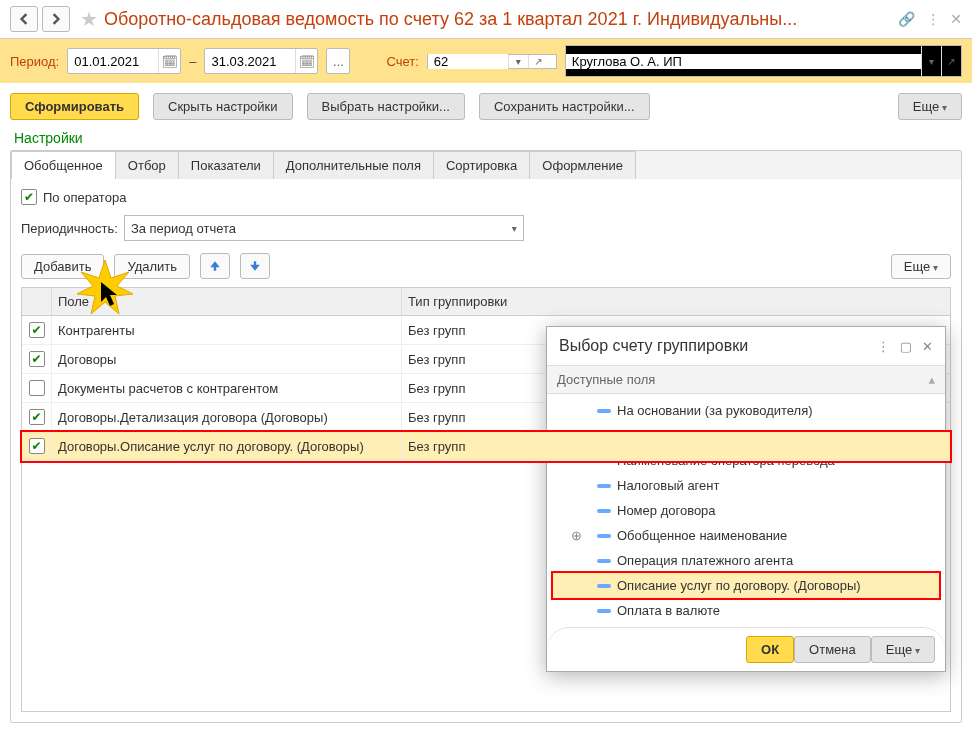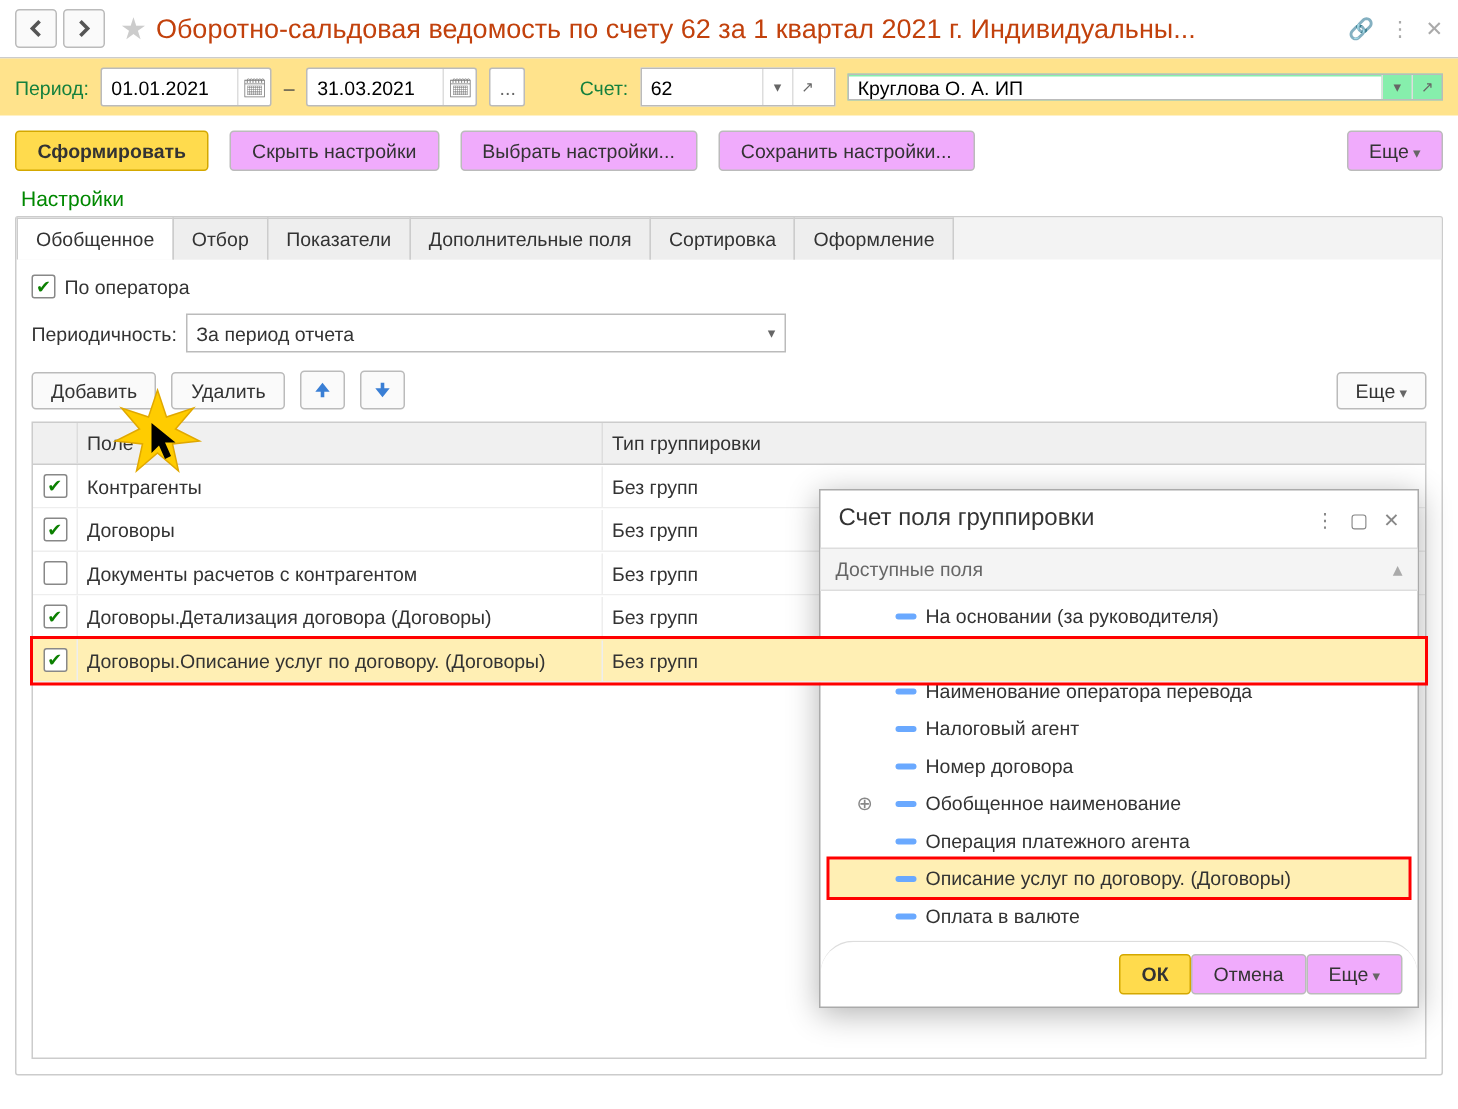--- a/index.html
+++ b/index.html
@@ -6,34 +6,34 @@
   body { margin: 0; font-family: Arial, sans-serif; font-size: 13px; background: #fff; color: #333; width: 972px; height: 739px; overflow: hidden; position: relative; }
   .title-bar { display: flex; align-items: center; padding: 6px 10px; border-bottom: 1px solid #ccc; }
   .nav-btn { width: 28px; height: 26px; border: 1px solid #bbb; background: #fafafa; border-radius: 3px; display: inline-flex; align-items: center; justify-content: center; margin-right: 4px; cursor: pointer; }
   .nav-btn svg { width: 12px; height: 12px; stroke: #555; fill: none; stroke-width: 2; }
   .star { color: #ccc; font-size: 20px; margin: 0 6px; }
   .title-text { font-size: 18px; color: #c2410c; flex: 1; white-space: nowrap; overflow: hidden; text-overflow: ellipsis; }
   .title-ctrls { display: flex; gap: 10px; color: #aaa; align-items: center; }
   .title-ctrls span { cursor: pointer; font-size: 14px; }
 
   .period-bar { background: #ffe38c; padding: 6px 10px; display: flex; align-items: center; gap: 8px; }
-  .lbl { color: #15803d; }
+  .lbl { color: #c2410c; }
   .date-input { background: #fff; border: 1px solid #bbb; height: 26px; display: inline-flex; align-items: center; border-radius: 2px; }
   .date-input input { border: none; outline: none; padding: 0 6px; width: 90px; font-size: 13px; background: transparent; }
   .date-input .cal { border-left: 1px solid #ddd; width: 22px; height: 100%; display: flex; align-items: center; justify-content: center; color: #777; cursor: pointer; }
   .dash { color: #444; }
   .mini-btn { width: 24px; height: 26px; border: 1px solid #bbb; background: #fff; border-radius: 2px; cursor: pointer; display: inline-flex; align-items: center; justify-content: center; color: #666; }
-  .acc-input { background: #fff; border: 1px solid #bbb; height: 26px; width: 130px; display: flex; align-items: center; }
+  .acc-input { background: #fff; border: 1px solid #bbb; height: 15px; width: 130px; display: flex; align-items: center; }
   .acc-input input { border: none; outline: none; width: 80px; padding: 0 6px; font-size: 13px; }
   .dd { border-left: 1px solid #ddd; width: 20px; height: 100%; display: flex; align-items: center; justify-content: center; color: #666; cursor: pointer; font-size: 10px; }
-  .org-input { background: #86efac; border: 1px solid #bbb; height: 18px; flex: 1; display: flex; align-items: center; }
+  .org-input { background: #000000; border: 1px solid #bbb; height: 32px; flex: 1; display: flex; align-items: center; }
   .org-input input { border: none; outline: none; flex: 1; padding: 0 6px; font-size: 13px; }
 
   .toolbar { padding: 10px; display: flex; align-items: center; gap: 14px; }
-  .btn { border: 1px solid #bbb; background: #f0abfc; padding: 5px 14px; border-radius: 3px; cursor: pointer; font-size: 13px; }
+  .btn { border: 1px solid #bbb; background: #e5e5e5; padding: 5px 14px; border-radius: 3px; cursor: pointer; font-size: 13px; }
   .btn-primary { background: #ffdb4d; border-color: #d4a800; font-weight: bold; }
   .spacer { flex: 1; }
   .btn-menu::after { content: " ▾"; color: #666; font-size: 10px; }
 
   .settings-title { color: #008800; font-size: 14px; padding: 0 14px 4px; }
   .settings-panel { margin: 0 10px 10px; border: 1px solid #ccc; border-radius: 2px; }
   .tabs { display: flex; background: #f3f3f3; }
   .tab { padding: 6px 12px; border: 1px solid #ccc; border-bottom: none; background: #eee; cursor: pointer; margin-right: -1px; }
   .tab.active { background: #fff; }
   .tab-content { padding: 10px; }
@@ -229,21 +229,21 @@
   </div>
 </div>
 
 <svg class="cursor-flash" width="60" height="60">
   <polygon class="flash-star" points="30,2 36,20 54,14 42,28 58,36 40,38 44,56 30,44 16,56 20,38 2,36 18,28 6,14 24,20"></polygon>
   <path d="M26 24 L26 44 L31 39 L35 48 L39 46 L35 37 L42 37 Z" fill="#000"></path>
 </svg>
 
 <div class="dialog">
   <div class="dlg-title">
-    <span class="dlg-title-text">Счет поля группировки</span>
+    <span class="dlg-title-text">Выбор счету группировки</span>
     <div class="dlg-ctrls">
       <span>⋮</span>
       <span>▢</span>
       <span>✕</span>
     </div>
   </div>
   <div class="dlg-sub">
     <span>Доступные поля</span>
     <span style="color:#aaa">▴</span>
   </div>

